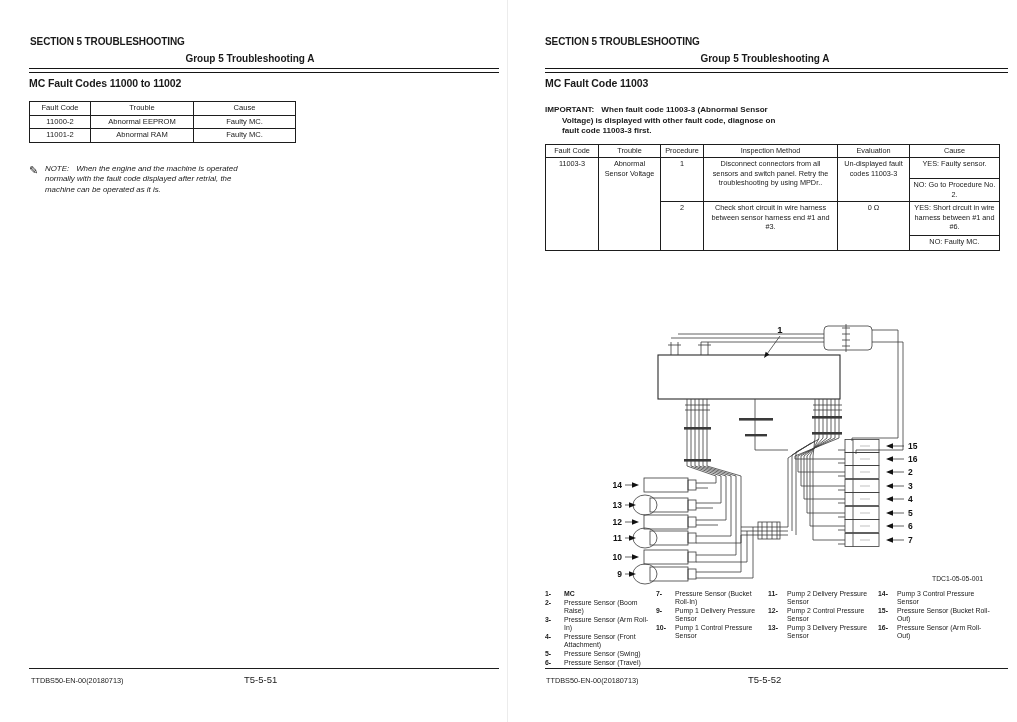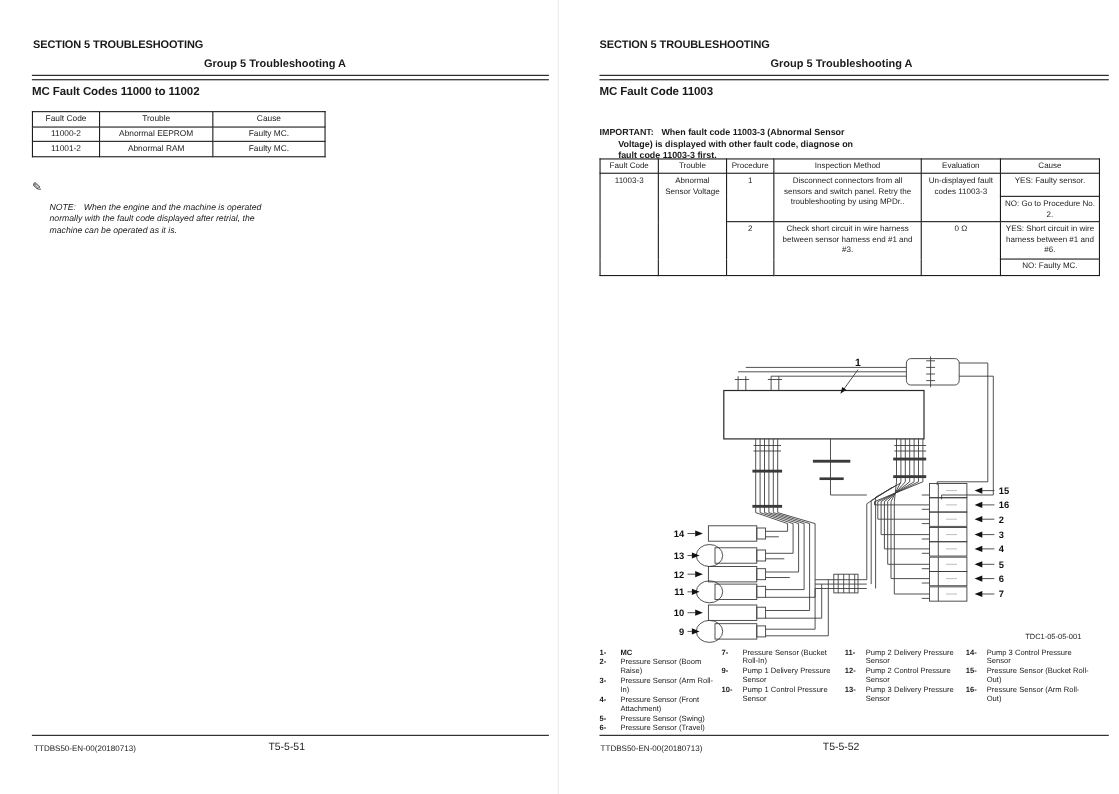--- a/index.html
+++ b/index.html
@@ -75,35 +75,35 @@
       </tr>
       <tr>
         <td>11001-2</td>
         <td>Abnormal RAM</td>
         <td>Faulty MC.</td>
       </tr>
     </tbody>
   </table>
 
   <div class="abs" style="left:29px;top:164px;font-size:11px;">✎</div>
-  <div class="abs note-txt" style="left:45px;top:184px;width:212px;">
+  <div class="abs note-txt" style="left:45px;top:164px;width:212px;">
     <span class="note-label">NOTE:</span><span>When the engine and the machine is operated normally with the fault code displayed after retrial, the machine can be operated as it is.</span>
   </div>
 
   <div class="abs foot-rule" style="left:29px;top:668px;width:470px;"></div>
   <div class="abs doc-code" style="left:31px;top:676px;">TTDBS50-EN-00(20180713)</div>
   <div class="abs page-num" style="left:244px;top:674px;">T5-5-51</div>
 
   <div class="abs sec-title" style="left:545px;top:36px;width:440px;">SECTION 5 TROUBLESHOOTING</div>
   <div class="abs grp-title" style="left:545px;top:53px;width:440px;">Group 5 Troubleshooting A</div>
   <div class="abs dbl-rule" style="left:545px;top:68px;width:463px;"></div>
 
   <div class="abs h2" style="left:545px;top:77px;">MC Fault Code 11003</div>
 
-  <div class="abs imp" style="left:545px;top:116px;width:224px;">
+  <div class="abs imp" style="left:545px;top:105px;width:224px;">
     <span class="imp-label">IMPORTANT:</span><span>When fault code 11003-3 (Abnormal Sensor Voltage) is displayed with other fault code, diagnose on fault code 11003-3 first.</span>
   </div>
 
   <table class="tbl abs" style="left:545px;top:144px;width:455px;font-size:7.3px;">
     <colgroup>
       <col style="width:53px">
         <col style="width:62px">
         <col style="width:43px">
       <col style="width:134px">
         <col style="width:72px">

